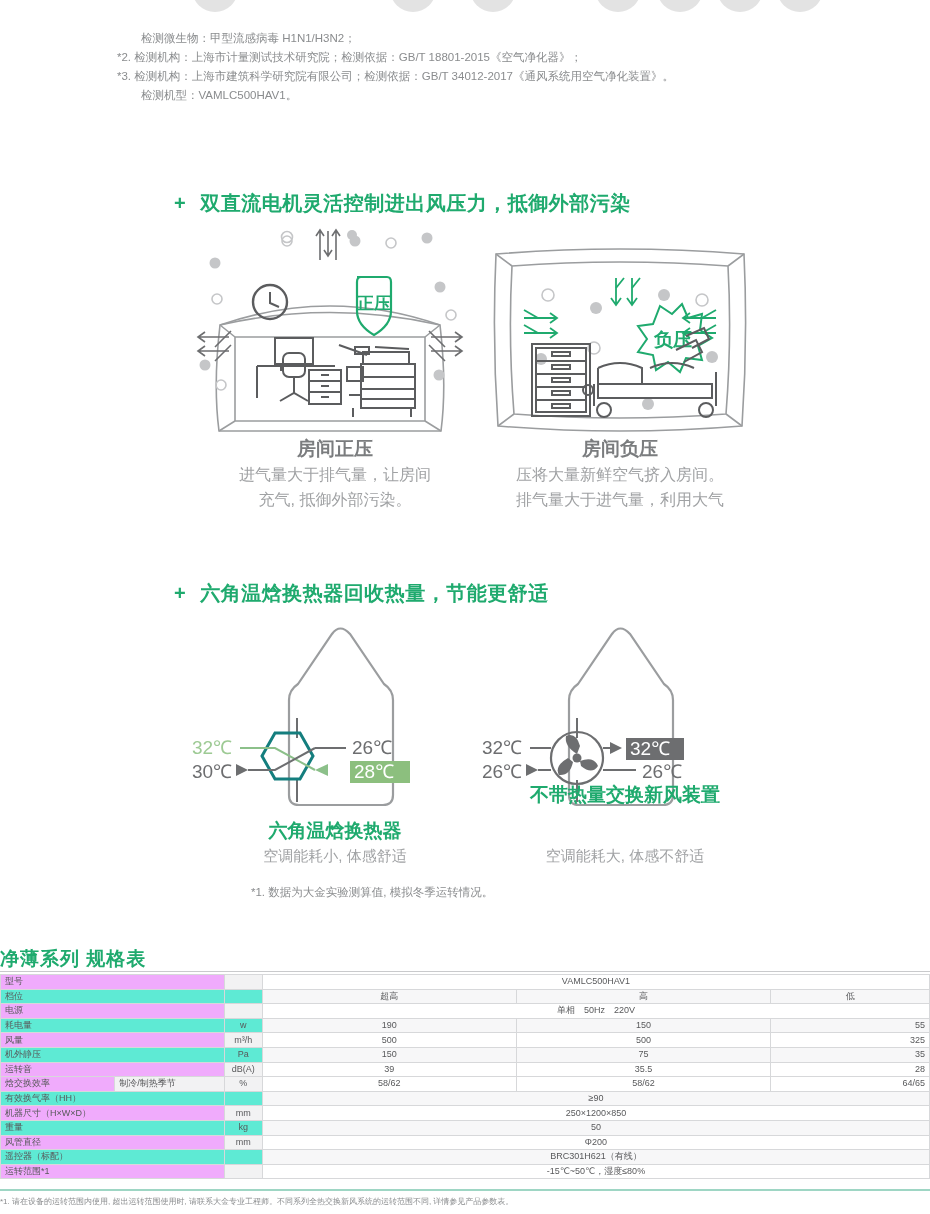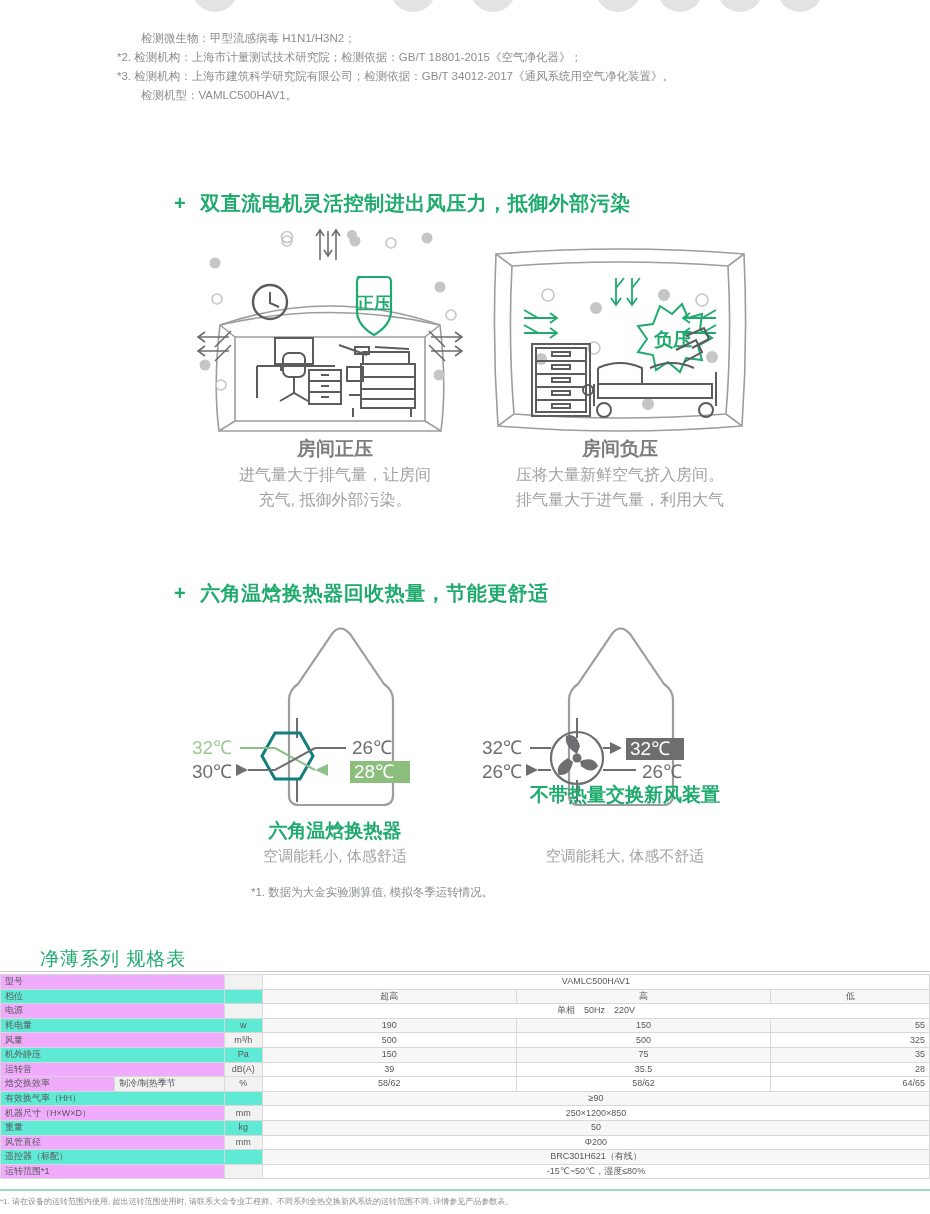--- a/index.html
+++ b/index.html
@@ -56,21 +56,21 @@
   .hx-sub {
     position:absolute; text-align:center; font-size:15px; color:#a0a2a4;
   }
   .hx-note {
     position:absolute; font-size:11.5px; color:#8a8c8e;
   }
 
   
   .spec-title {
     position:absolute; left:0; top:946px;
-    font-size:19px; font-weight:normal; color:#1faa6e; letter-spacing:1px;padding-left:40px;
+    font-size:19px; font-weight:bold; color:#1faa6e; letter-spacing:1px;
   }
   table.spec {
     position:absolute; left:0; top:974px; width:930px;
     border-collapse:collapse; font-size:9px; color:#58595b;
   }
   table.spec td {
     border:1px solid #d7d8da; height:14.6px; padding:0 4px;
     line-height:13px; white-space:nowrap;
   }
   td.lbl { width:115px; background:#f0abfc; }

